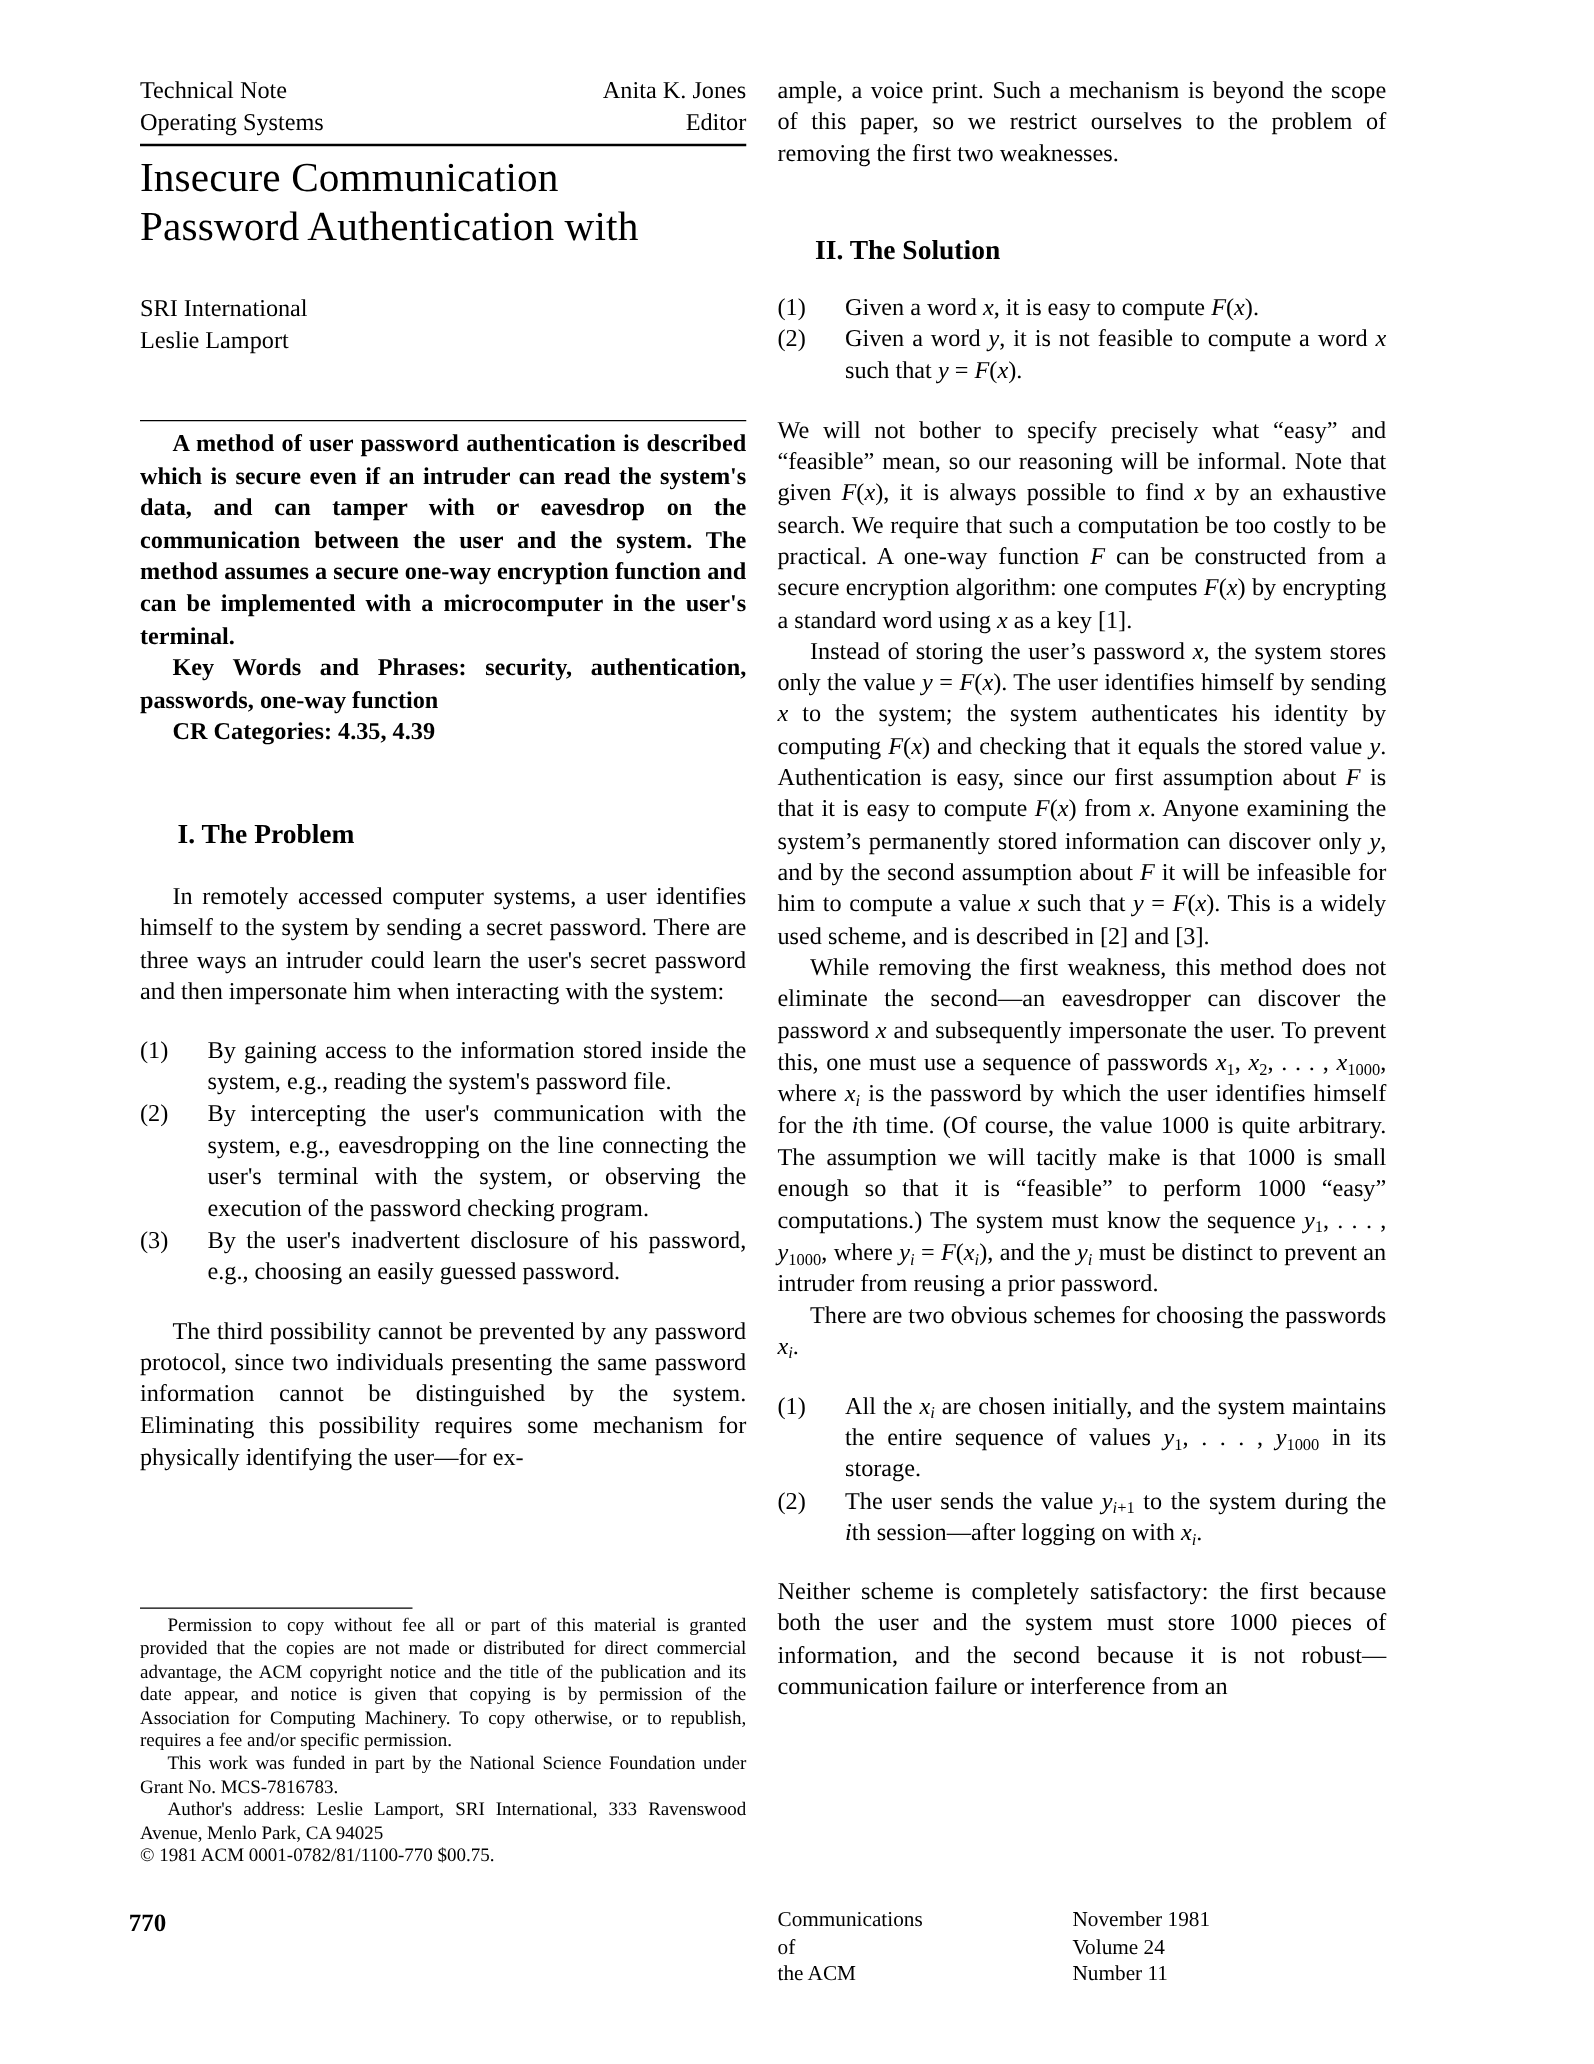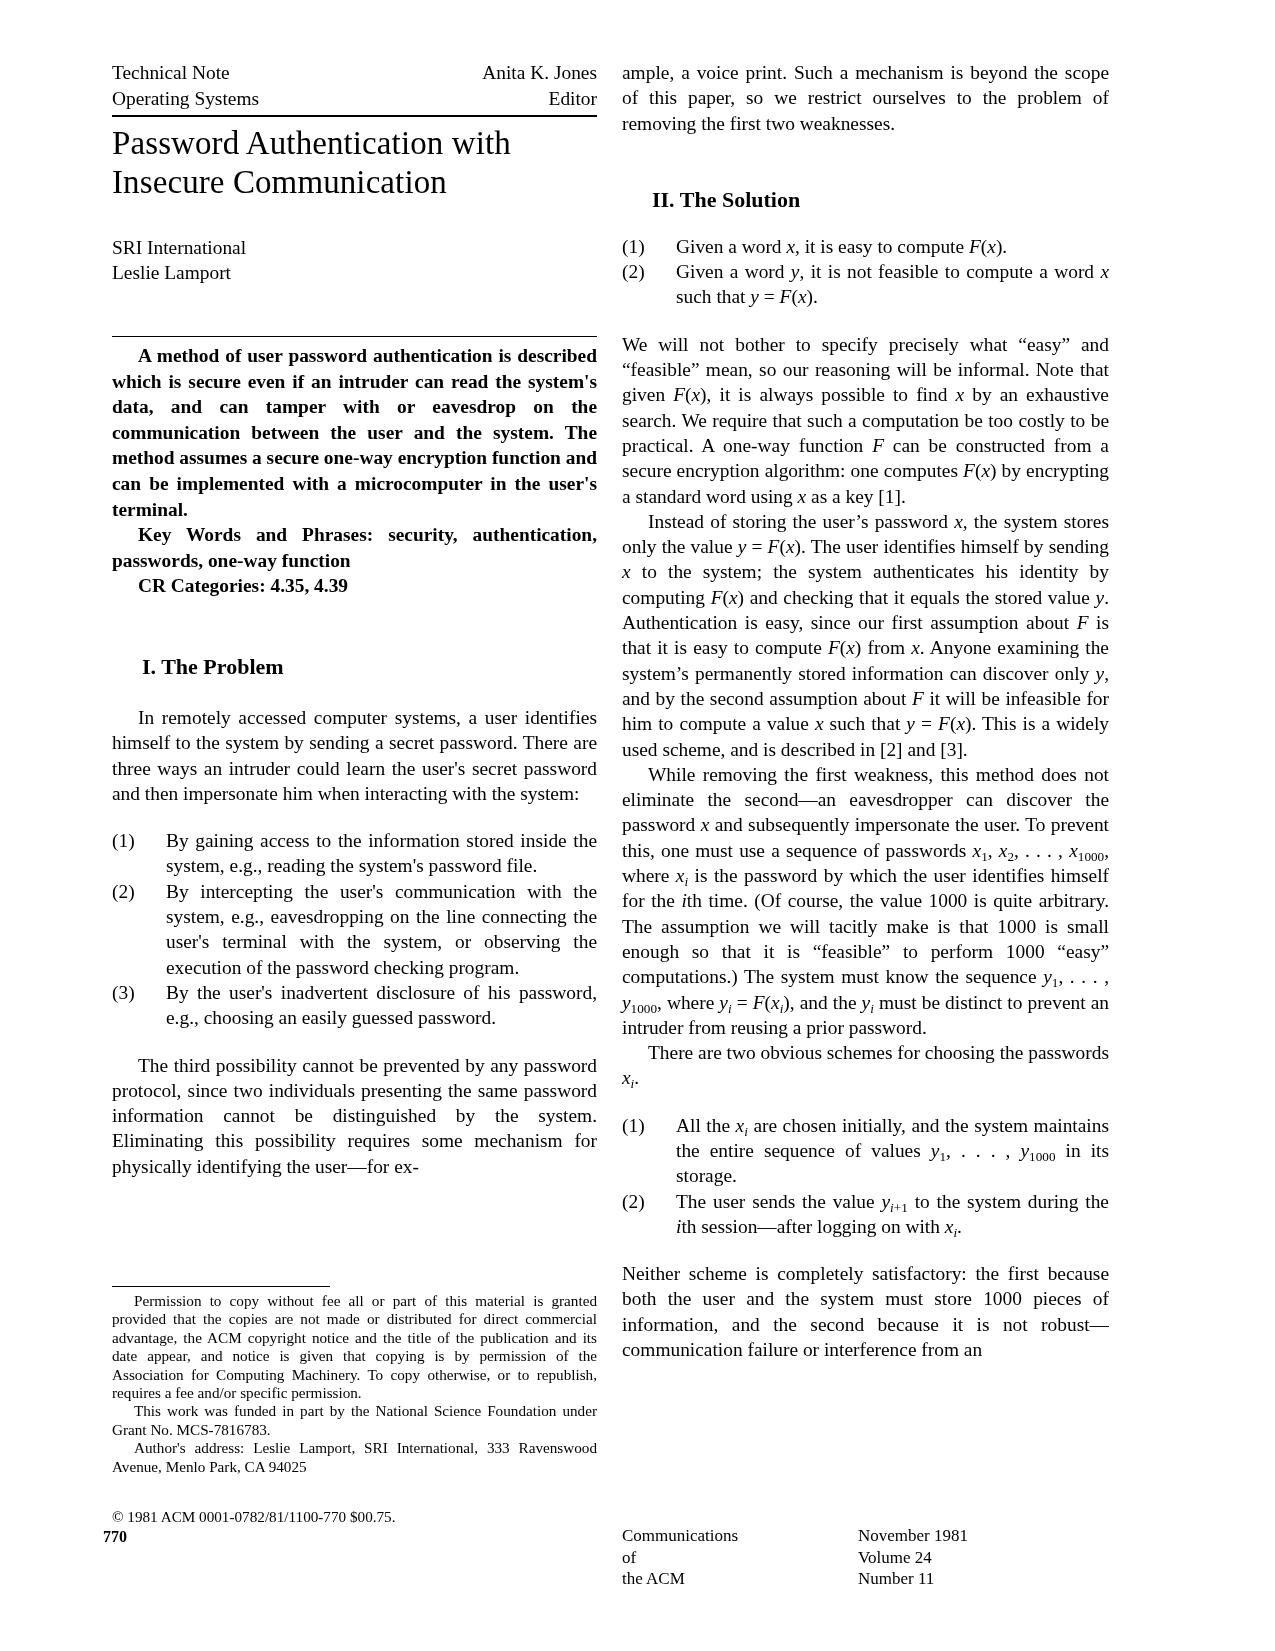--- a/index.html
+++ b/index.html
@@ -142,28 +142,28 @@
     width: 218px;
     margin: 0 0 5px 0;
   }
   .footnote {
     font-size: 15.2px;
     line-height: 18.4px;
     text-align: justify;
     margin: 0;
     text-indent: 22px;
   }
-  .footnote.flush { text-indent: 0; margin-top: 32px; }
+  .footnote.flush { text-indent: 0; }
 
   
   .page-number {
     position: absolute;
     left: 103px;
     top: 1528px;
-    font-size: 16px;
+    font-size: 20px;
     font-weight: bold;
   }
   .footer-journal {
     position: absolute;
     left: 622px;
     top: 1525px;
     font-size: 17px;
     line-height: 21.5px;
   }
   .footer-issue {
@@ -188,22 +188,22 @@
         <span>Anita K. Jones</span>
       </div>
       <div class="masthead-row">
         <span>Operating Systems</span>
         <span>Editor</span>
       </div>
       <hr class="rule-thick">
     </div>
 
     <h1 class="article-title">
+      <span class="title-line">Insecure Communication</span>
       <span class="title-line">Password Authentication with</span>
-      <span class="title-line">Insecure Communication</span>
     </h1>
 
     <div class="byline">
       <div>SRI International</div>
       <div>Leslie Lamport</div>
     </div>
 
     <div class="abstract-wrap">
       <hr class="abstract-rule">
       <p class="abstract">A method of user password authentication is described which is secure even if an intruder can read the system's data, and can tamper with or eavesdrop on the communication between the user and the system. The method assumes a secure one-way encryption function and can be implemented with a microcomputer in the user's terminal.</p>

